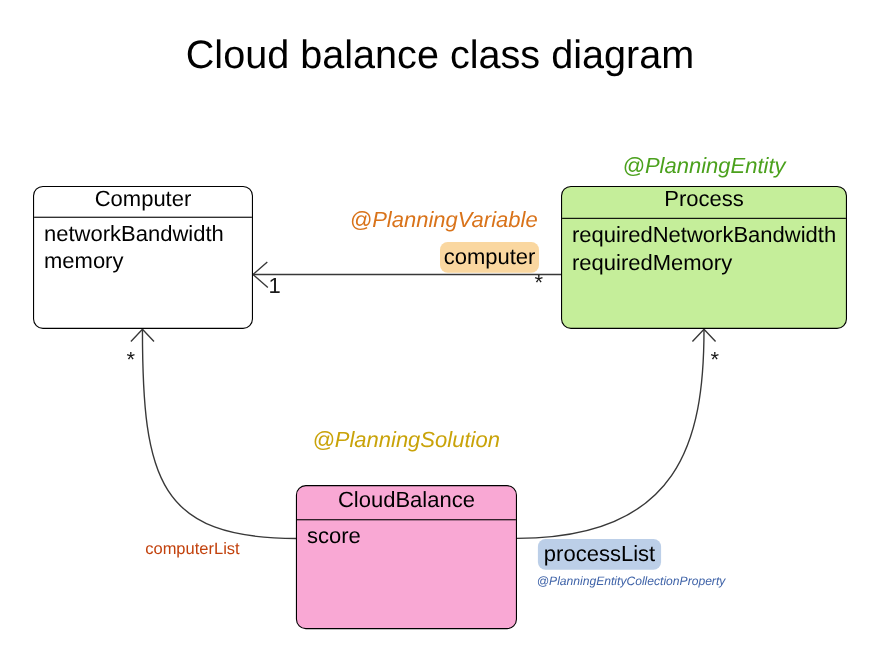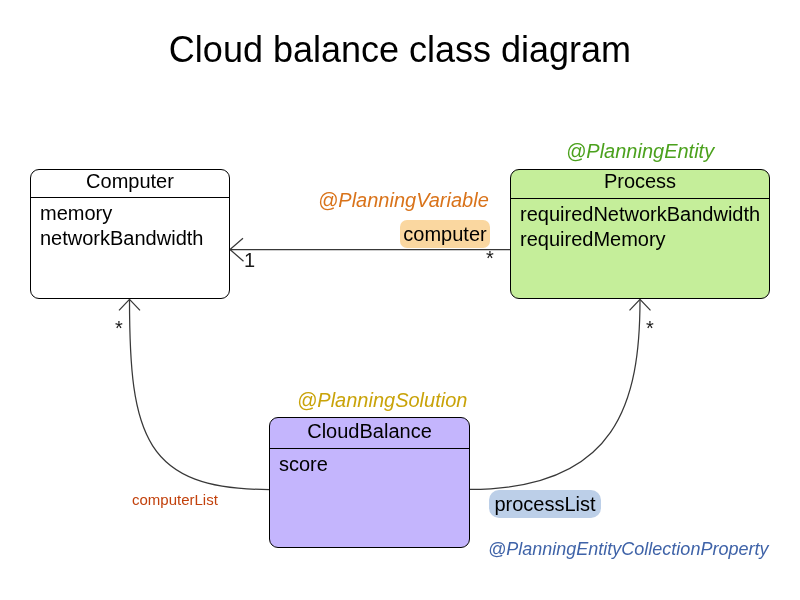--- a/index.html
+++ b/index.html
@@ -16,21 +16,21 @@
                   box-sizing:border-box;line-height:23px;}
   .uml-class .attrs{padding:2.5px 0 0 9px;}
   .uml-class .attrs div{line-height:25px;white-space:nowrap;}
   .box-computer{left:30px;top:169px;width:200px;height:130px;}
   .box-computer .hdr{height:28px;}
   .box-process{left:510px;top:169px;width:260px;height:130px;}
   .box-process .hdr{height:29px;}
   .box-cloudbalance{left:269px;top:417px;width:201px;height:131px;}
   .box-cloudbalance .hdr{height:31px;line-height:27px;}
   .annotation{position:absolute;font-style:italic;font-size:20px;line-height:22px;white-space:nowrap;}
-  .annotation.small{font-size:18px;line-height:18px;margin-top:20px;}
+  .annotation.small{font-size:11px;line-height:18px;}
   .tag{position:absolute;font-size:20px;line-height:28px;border-radius:7px;
        text-align:center;color:#000;white-space:nowrap;}
   .tag-computer{left:400px;top:220px;width:90px;}
   .tag-processlist{left:489px;top:490px;width:112px;}
   .plain-label{position:absolute;font-size:15px;line-height:22px;color:#c2410c;white-space:nowrap;}
   .mult{position:absolute;font-size:20px;line-height:20px;color:#1a1a1a;}
 </style>
 </head>
 <body>
 
@@ -46,51 +46,51 @@
     <path d="M 129.5 299.6 C 129.5 436.3 144.7 489.5 269.5 489.5"></path>
     <path d="M 119 310.4 L 129.5 299.4 L 140 310.4"></path>
 
     <path d="M 640 299.6 C 640 400.8 617.9 489.4 470 489.4"></path>
     <path d="M 629.5 310.4 L 640 299.4 L 650.5 310.4"></path>
   </svg>
 
   <div class="uml-class box-computer" style="background-color: rgb(255, 255, 255);">
     <div class="hdr">Computer</div>
     <div class="attrs">
+      <div>networkBandwidth</div>
       <div>memory</div>
-      <div>networkBandwidth</div>
     </div>
   </div>
 
   <div class="uml-class box-process" style="background-color: rgb(197, 238, 154);">
     <div class="hdr">Process</div>
     <div class="attrs">
       <div>requiredNetworkBandwidth</div>
       <div>requiredMemory</div>
     </div>
   </div>
 
-  <div class="uml-class box-cloudbalance" style="background-color: #c4b5fd;">
+  <div class="uml-class box-cloudbalance" style="background-color: #f9a8d4; margin-top: 24px;">
     <div class="hdr">CloudBalance</div>
     <div class="attrs">
       <div>score</div>
     </div>
   </div>
 
   <div class="annotation" style="left: 318px; top: 189px; color: rgb(217, 115, 26);">@PlanningVariable</div>
 
   <div class="annotation" style="left: 566px; top: 140px; color: rgb(75, 161, 29);">@PlanningEntity</div>
 
-  <div class="annotation" style="left: 297px; top: 389px; color: rgb(201, 163, 9);">@PlanningSolution</div>
+  <div class="annotation" style="left: 284px; top: 389px; color: rgb(201, 163, 9);">@PlanningSolution</div>
 
   <div class="annotation small" style="left: 488px; top: 520px; color: rgb(63, 99, 168);">@PlanningEntityCollectionProperty</div>
 
   <div class="tag tag-computer" style="background-color: rgb(250, 215, 160);">computer</div>
 
-  <div class="tag tag-processlist" style="background-color: rgb(188, 207, 232); border-radius: 10px;">processList</div>
+  <div class="tag tag-processlist" style="background-color: rgb(188, 207, 232);">processList</div>
 
   <div class="plain-label" style="left:132px;top:489px;">computerList</div>
 
   <div class="mult" style="left:244px;top:250px;">1</div>
   <div class="mult" style="left:486px;top:248px;">*</div>
   <div class="mult" style="left:115px;top:318px;">*</div>
   <div class="mult" style="left:646px;top:318px;">*</div>
 
 </div>
 

